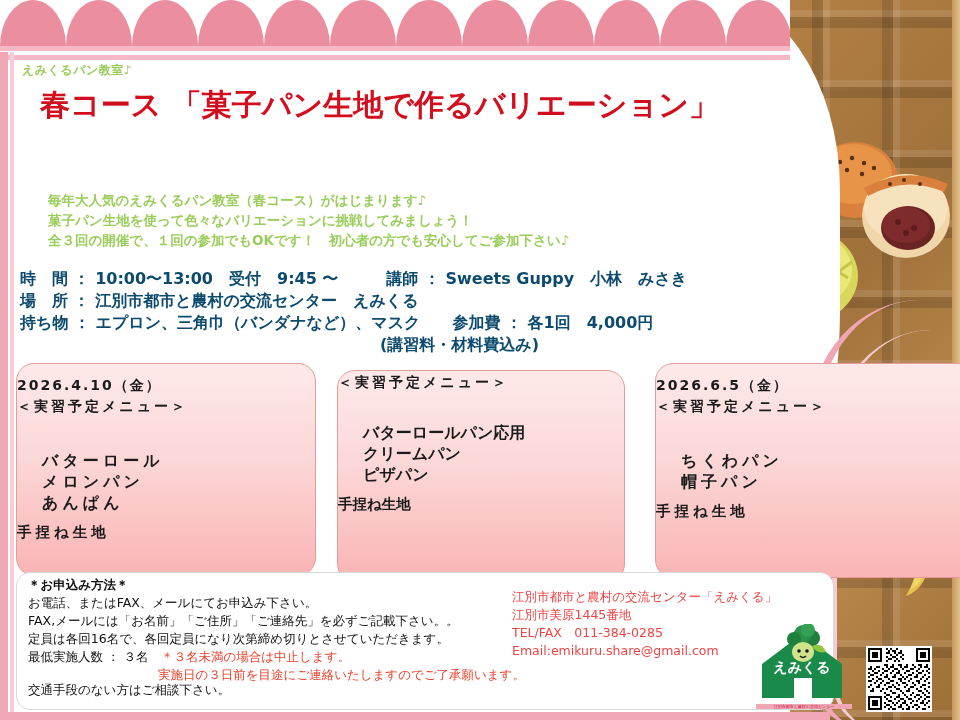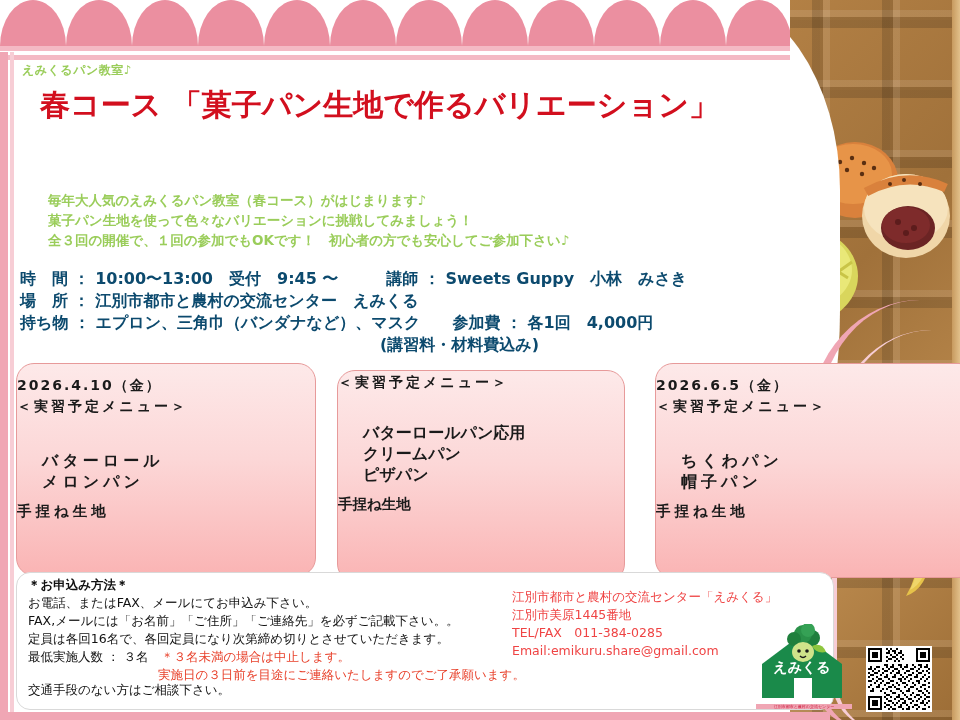--- a/index.html
+++ b/index.html
@@ -328,20 +328,21 @@
     <span class="ln indent">(講習料・材料費込み)</span>
   </div>
 
   <div class="cards">
     <div class="card card1 sp">
       <div class="date">2026.4.10（金）</div>
       <div class="menuhdr">＜実習予定メニュー＞</div>
       <div class="items">
         <div>バターロール</div>
         <div>メロンパン</div>
+        <div>あんぱん</div>
       </div>
       <div class="dough">手捏ね生地</div>
     </div>
 
     <div class="card card2 nosp">
       <div class="menuhdr">＜実習予定メニュー＞</div>
       <div class="items">
         <div>バターロールパン応用</div>
         <div>クリームパン</div>
         <div>ピザパン</div>

